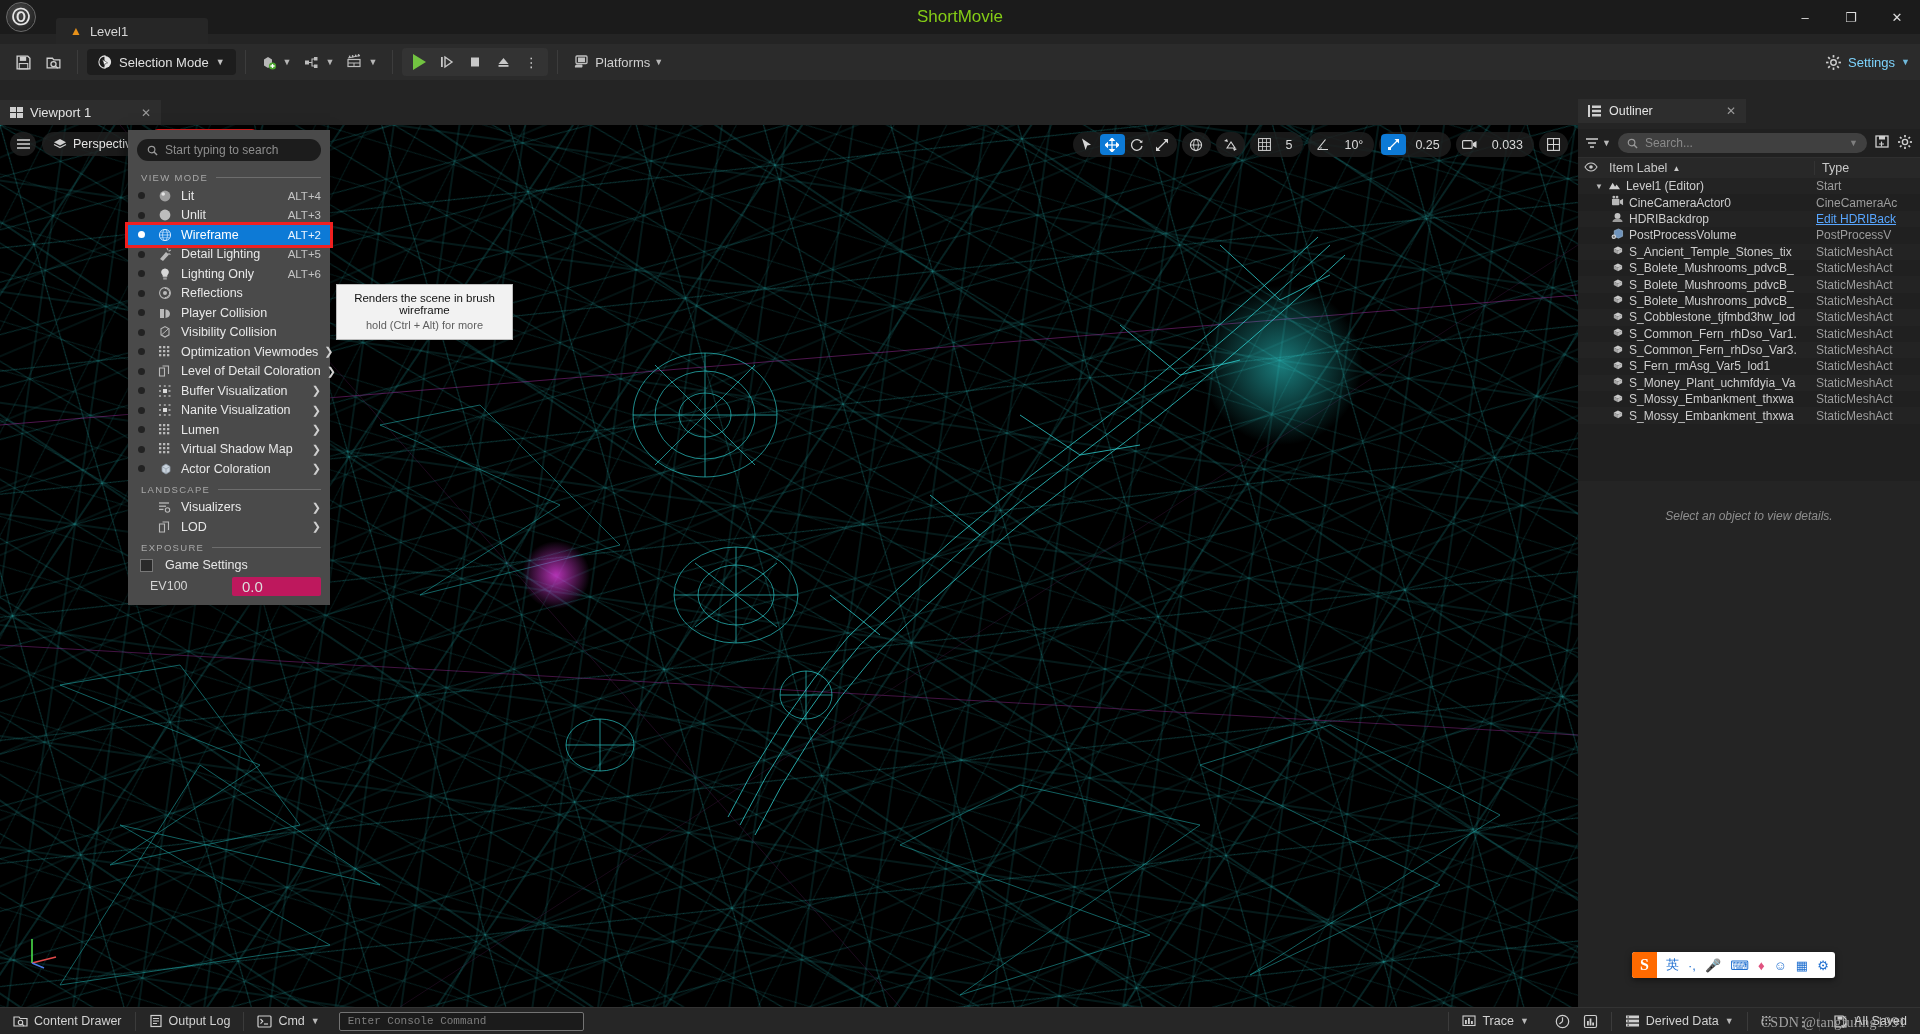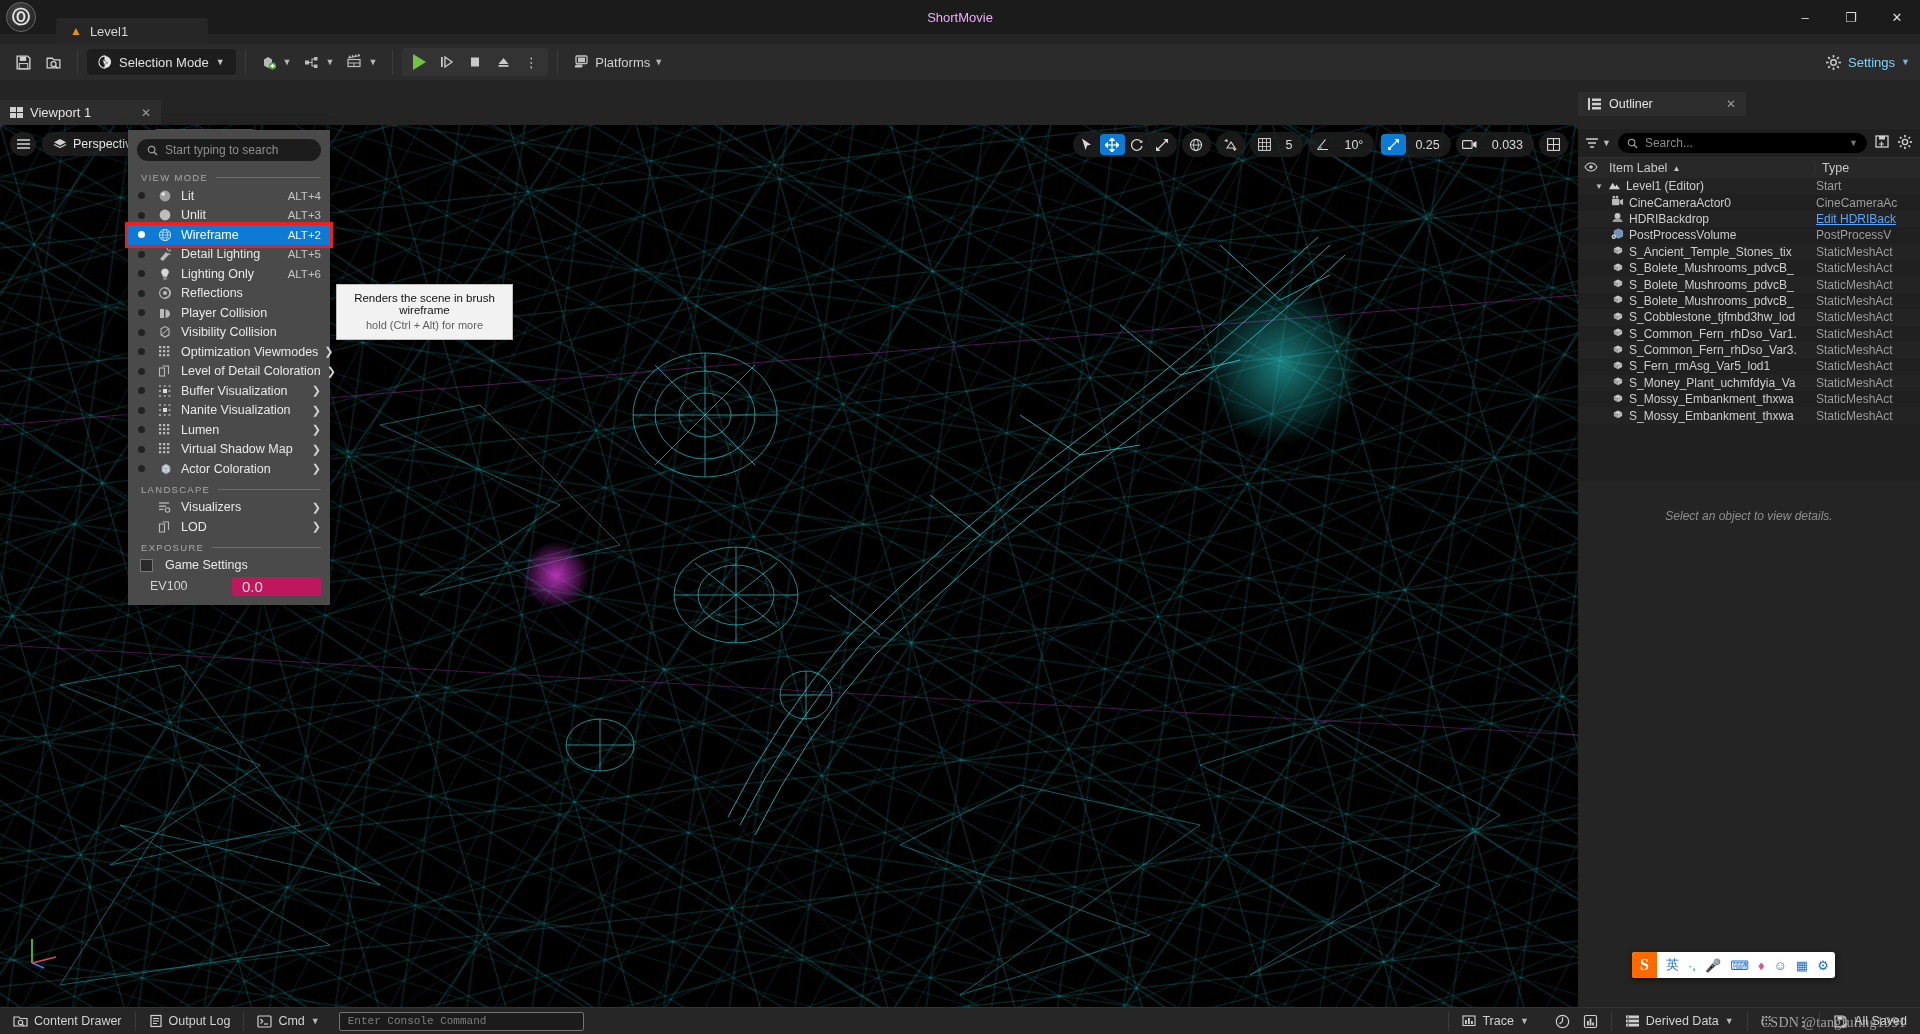--- a/index.html
+++ b/index.html
@@ -22,21 +22,21 @@
     width:30px; height:30px; margin-left:6px; border-radius:50%;
     background:radial-gradient(circle at 40% 35%, #4a4a4a 0%, #2b2b2b 60%, #151515 100%);
     border:1.5px solid #6a6a6a; display:flex; align-items:center; justify-content:center;
     color:#e6e6e6; font-size:18px; font-family:"Liberation Serif", serif; font-weight:bold;
   }
   .menubar { display:flex; margin-left:22px; gap:0px; }
   .menubar .mi {
     padding:4px 13px; font-size:13px; color:#d8d8d8; cursor:default;
   }
   .title-center {
-    position:absolute; left:0; right:0; text-align:center; font-size:13px; color:#f0abfc;
+    position:absolute; left:0; right:0; text-align:center; font-size:17px; color:#84cc16;
     pointer-events:none;
   }
   .win-btns { position:absolute; right:0; top:0; height:34px; display:flex; }
   .win-btns div {
     width:46px; height:34px; display:flex; align-items:center; justify-content:center;
     color:#ddd; font-size:13px;
   }
 
   
   .level-tab {
@@ -168,21 +168,21 @@
     padding:0 10px; gap:8px; font-size:12.5px; color:#e4e4e4;
   }
   .panel-tab .x { margin-left:auto; color:#9a9a9a; font-size:12px; padding-left:12px; }
   .outliner {
     position:absolute; left:1578px; top:105px; width:342px; height:403px; background:#202020;
   }
   .ol-toolbar {
     display:flex; align-items:center; height:28px; padding:0 7px; gap:7px; background:#202020;
   }
   .ol-search {
-    flex:1; height:20px; background:#000000; border-radius:10px; display:flex; align-items:center;
+    flex:1; height:20px; background:#404040; border-radius:10px; display:flex; align-items:center;
     gap:7px; padding:0 9px; color:#8a8a8a; font-size:12px;
   }
   .ol-head {
     display:flex; align-items:center; height:21px; background:#282828; font-size:12.5px; color:#c9c9c9;
     border-top:1px solid #2f2f2f;
   }
   .ol-head .c-eye { width:26px; text-align:center; }
   .ol-head .c-lbl { flex:1; padding-left:5px; display:flex; align-items:center; gap:5px; }
   .ol-head .c-typ { width:106px; padding-left:7px; border-left:1px solid #333; }
   .ol-row {
@@ -870,21 +870,21 @@
       <span>EV100</span>
       <span class="field">0.0</span>
     </div>
   </div>
 
   <div class="tooltip">
     <div class="t1">Renders the scene in brush wireframe</div>
     <div class="t2">hold (Ctrl + Alt) for more</div>
   </div>
 
-  <div class="panel-tab" style="left:1578px; top:92px; width:168px;">
+  <div class="panel-tab" style="left:1578px; top:99px; width:168px;">
     <svg width="13" height="12" viewBox="0 0 13 12">
         <rect x="0" y="0" width="2" height="12" fill="#cfcfcf"></rect>
         <rect x="4" y="0.5" width="9" height="2.5" fill="#cfcfcf"></rect>
         <rect x="4" y="4.8" width="9" height="2.5" fill="#cfcfcf"></rect>
         <rect x="4" y="9" width="9" height="2.5" fill="#cfcfcf"></rect>
       </svg>
     <span>Outliner</span>
     <span class="x">✕</span>
   </div>
   <div class="outliner" style="top:129px; height:379px;">

